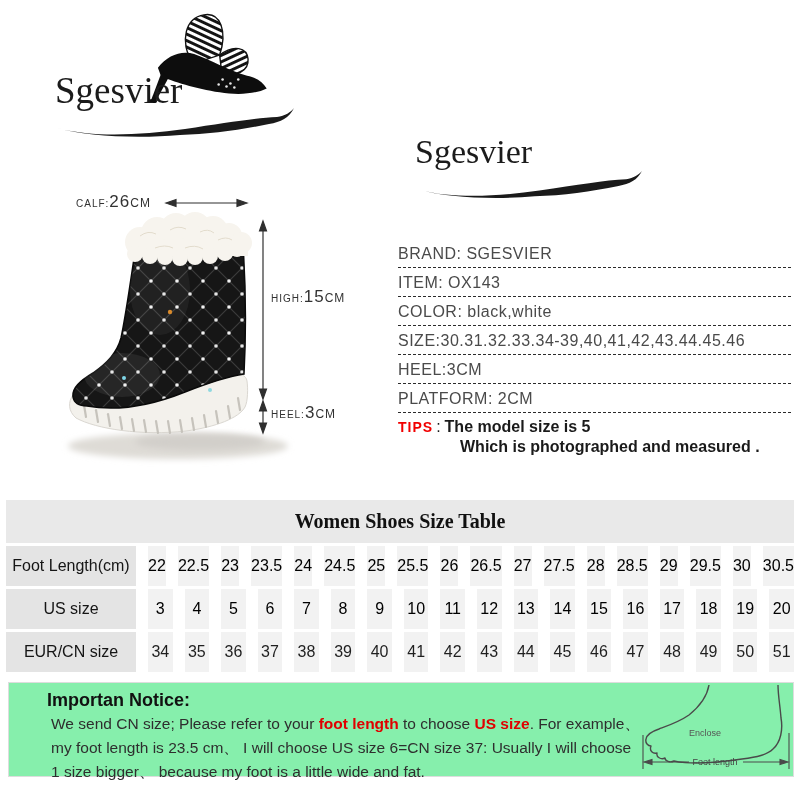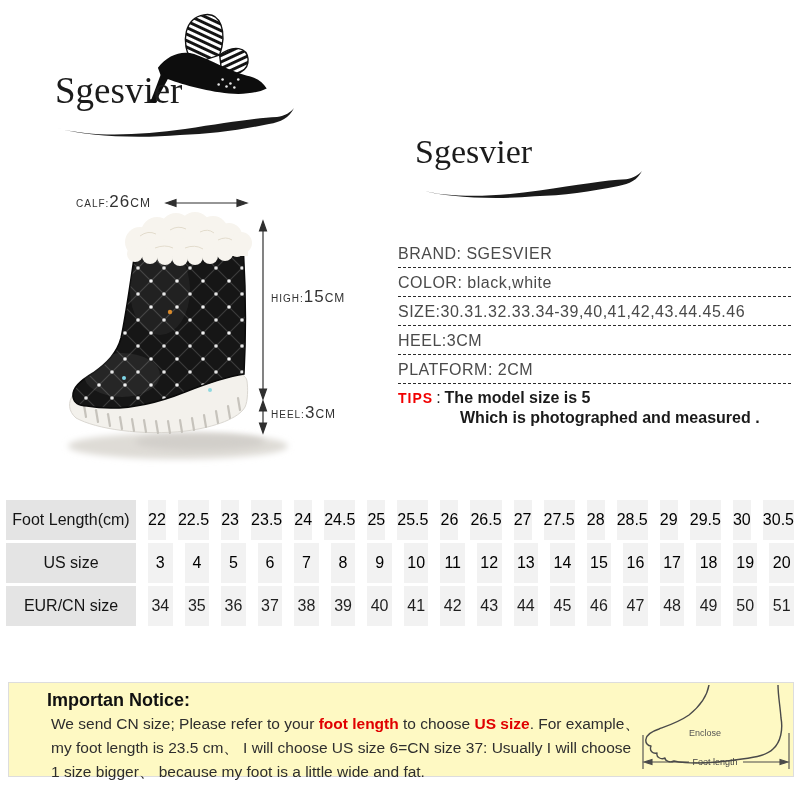--- a/index.html
+++ b/index.html
@@ -41,21 +41,21 @@
   .st-title{height:43px;background:#e9e9e9;display:flex;align-items:center;justify-content:center;
             font-family:"Liberation Serif",serif;font-weight:700;font-size:20px;color:#111;margin-bottom:3px;}
   .st-row{display:grid;grid-template-columns:130px repeat(18,1fr);column-gap:12px;margin-bottom:3px;}
   .st-cell{height:40px;display:flex;align-items:center;justify-content:center;font-size:16px;}
   .st-label{background:#e4e4e4;color:#151515;}
   .st-val{background:#f2f2f2;}
   .row-red .st-val{color:#000000;}
   .row-dark .st-val{color:#1f1f1f;}
 
   
-  .notice{left:8px;top:682px;width:784px;height:93px;border:1px solid #ddd;background:#fef9c3;}
+  .notice{left:8px;top:682px;width:784px;height:93px;border:1px solid #ddd;background:#86efac;}
   .n-title{margin:7px 0 0 38px;font-size:18px;font-weight:700;color:#111;}
   .n-body{margin:1px 0 0 42px;font-size:15.5px;line-height:24px;color:#2e2e2e;}
   .n-red{color:#e00000;font-weight:700;}
   .foot-diag{left:628px;top:2px;width:162px;height:88px;}
   svg text{font-family:"Liberation Sans",sans-serif;}
 </style>
 </head>
 <body>
 
 <div class="page">
@@ -191,32 +191,34 @@
     </div>
     <div class="mlabel lab-heel">
       <span class="ml">HEEL:</span><span class="mv">3</span><span class="mu">CM</span>
     </div>
   </div>
 
   <div class="abs details">
     <div>
 
     <div class="detail-row">BRAND: SGESVIER</div>
+        <div class="detail-row">ITEM: OX143</div>
         <div class="detail-row">COLOR: black,white</div>
         <div class="detail-row">SIZE:30.31.32.33.34-39,40,41,42,43.44.45.46</div>
         <div class="detail-row">HEEL:3CM</div>
         <div class="detail-row">PLATFORM: 2CM</div>
       </div>
     <div class="tips">
       <span class="t-label">TIPS</span><span class="t-sep">:</span><span>The model size is 5</span>
     </div>
     <div class="tips-line2">Which is photographed and measured .</div>
   </div>
 
   <div class="abs size-table">
+    <div class="st-title">Women Shoes Size Table</div>
     <div class="st-row row-red">
       <div class="st-cell st-label">Foot Length(cm)</div>
 
     <div class="st-cell st-val">22</div>
         <div class="st-cell st-val">22.5</div>
         <div class="st-cell st-val">23</div>
         <div class="st-cell st-val">23.5</div>
         <div class="st-cell st-val">24</div>
         <div class="st-cell st-val">24.5</div>
         <div class="st-cell st-val">25</div>

